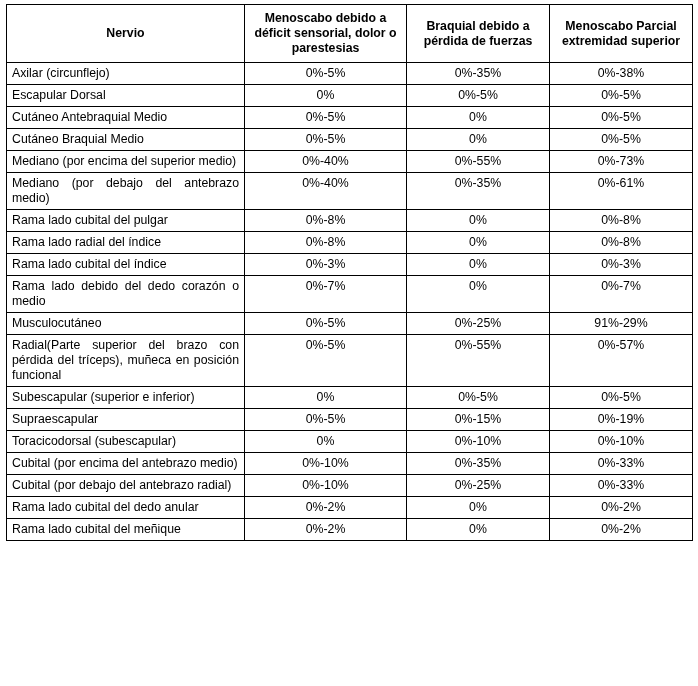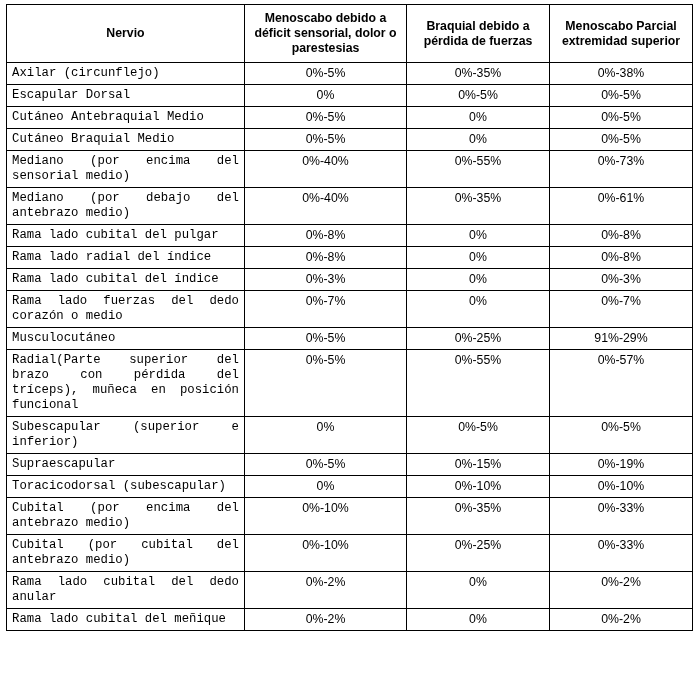--- a/index.html
+++ b/index.html
@@ -40,21 +40,20 @@
   }
   col.c0 { width: 238px; }
   col.c1 { width: 162px; }
   col.c2 { width: 143px; }
   col.c3 { width: 143px; }
 
   td.nerve {
     text-align: justify;
     text-justify: inter-word;
     hyphens: none;
-    font-family: Liberation Mono, monospace;
   }
   td.val {
     text-align: center;
   }
   .hdr-nerve { }
 </style>
 </head>
 <body>
 
 <div class="table-wrap">
@@ -92,21 +91,21 @@
           <td class="val">0%</td>
           <td class="val">0%-5%</td>
         </tr>
         <tr>
           <td class="nerve">Cutáneo Braquial Medio</td>
           <td class="val">0%-5%</td>
           <td class="val">0%</td>
           <td class="val">0%-5%</td>
         </tr>
         <tr>
-          <td class="nerve">Mediano (por encima del sensorial medio)</td>
+          <td class="nerve">Mediano (por encima del superior medio)</td>
           <td class="val">0%-40%</td>
           <td class="val">0%-55%</td>
           <td class="val">0%-73%</td>
         </tr>
         <tr>
           <td class="nerve">Mediano (por debajo del antebrazo medio)</td>
           <td class="val">0%-40%</td>
           <td class="val">0%-35%</td>
           <td class="val">0%-61%</td>
         </tr>
@@ -122,21 +121,21 @@
           <td class="val">0%</td>
           <td class="val">0%-8%</td>
         </tr>
         <tr>
           <td class="nerve">Rama lado cubital del índice</td>
           <td class="val">0%-3%</td>
           <td class="val">0%</td>
           <td class="val">0%-3%</td>
         </tr>
         <tr>
-          <td class="nerve">Rama lado fuerzas del dedo corazón o medio</td>
+          <td class="nerve">Rama lado debido del dedo corazón o medio</td>
           <td class="val">0%-7%</td>
           <td class="val">0%</td>
           <td class="val">0%-7%</td>
         </tr>
         <tr>
           <td class="nerve">Musculocutáneo</td>
           <td class="val">0%-5%</td>
           <td class="val">0%-25%</td>
           <td class="val">91%-29%</td>
         </tr>
@@ -164,21 +163,21 @@
           <td class="val">0%-10%</td>
           <td class="val">0%-10%</td>
         </tr>
         <tr>
           <td class="nerve">Cubital (por encima del antebrazo medio)</td>
           <td class="val">0%-10%</td>
           <td class="val">0%-35%</td>
           <td class="val">0%-33%</td>
         </tr>
         <tr>
-          <td class="nerve">Cubital (por cubital del antebrazo medio)</td>
+          <td class="nerve">Cubital (por debajo del antebrazo radial)</td>
           <td class="val">0%-10%</td>
           <td class="val">0%-25%</td>
           <td class="val">0%-33%</td>
         </tr>
         <tr>
           <td class="nerve">Rama lado cubital del dedo anular</td>
           <td class="val">0%-2%</td>
           <td class="val">0%</td>
           <td class="val">0%-2%</td>
         </tr>

